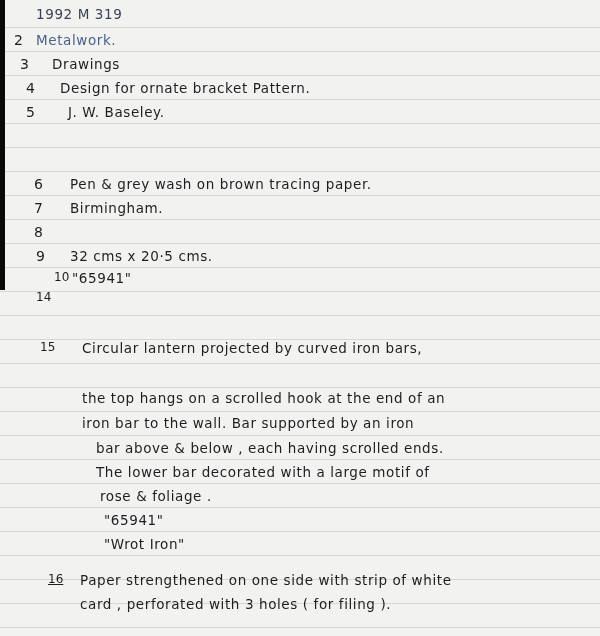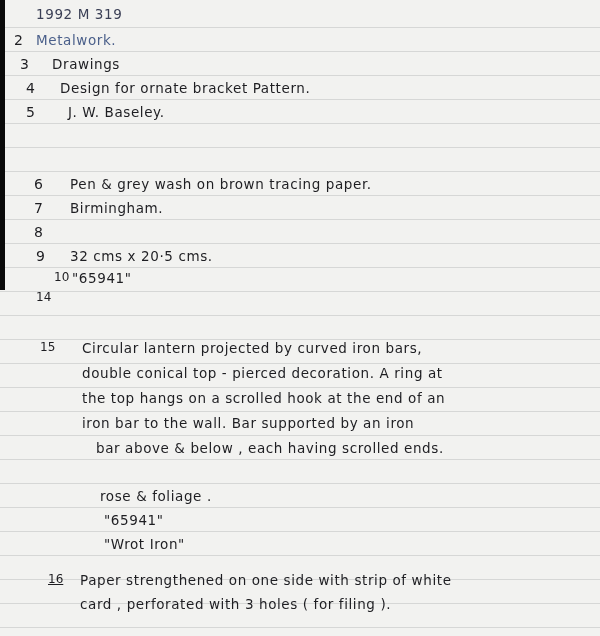--- a/index.html
+++ b/index.html
@@ -57,24 +57,24 @@
   <div class="num" style="left:36px;top:248px;">9</div>
   <div class="line" style="left:70px;top:248px;">32  cms  x  20·5  cms.</div>
 
   <div class="num" style="left:36px;top:270px;font-size:12px;margin-left:18px;">10</div>
   <div class="line" style="left:72px;top:270px;">"65941"</div>
 
   <div class="num" style="left:36px;top:290px;font-size:12px;">14</div>
 
   <div class="num" style="left:40px;top:340px;font-size:12px;">15</div>
   <div class="line" style="left:82px;top:340px;text-align:center;">Circular  lantern  projected  by  curved  iron  bars,</div>
-  <div class="line" style="left:82px;top:365px;">double  conical  top - pierced  decoration.  A  ring  at</div>
   <div class="line" style="left:82px;top:390px;">the  top  hangs  on  a  scrolled  hook  at  the  end  of  an</div>
   <div class="line" style="left:96px;top:440px;">bar  above  &amp;  below , each  having  scrolled  ends.</div>
   <div class="line" style="left:82px;top:415px;">iron  bar  to  the  wall.  Bar  supported  by  an  iron</div>
+  <div class="line" style="left:96px;top:464px;">The  lower  bar  decorated  with  a  large  motif  of</div>
   <div class="line" style="left:100px;top:488px;">rose  &amp;  foliage .</div>
   <div class="line" style="left:104px;top:512px;">"65941"</div>
   <div class="line" style="left:104px;top:536px;">"Wrot  Iron"</div>
 
   <div class="num" style="left:48px;top:572px;font-size:12px;text-decoration:underline;">16</div>
   <div class="line" style="left:80px;top:572px;">Paper  strengthened  on  one  side  with  strip  of  white</div>
   <div class="line" style="left:80px;top:596px;">card , perforated  with  3  holes ( for  filing ).</div>
 </div>
 
 </body></html>

